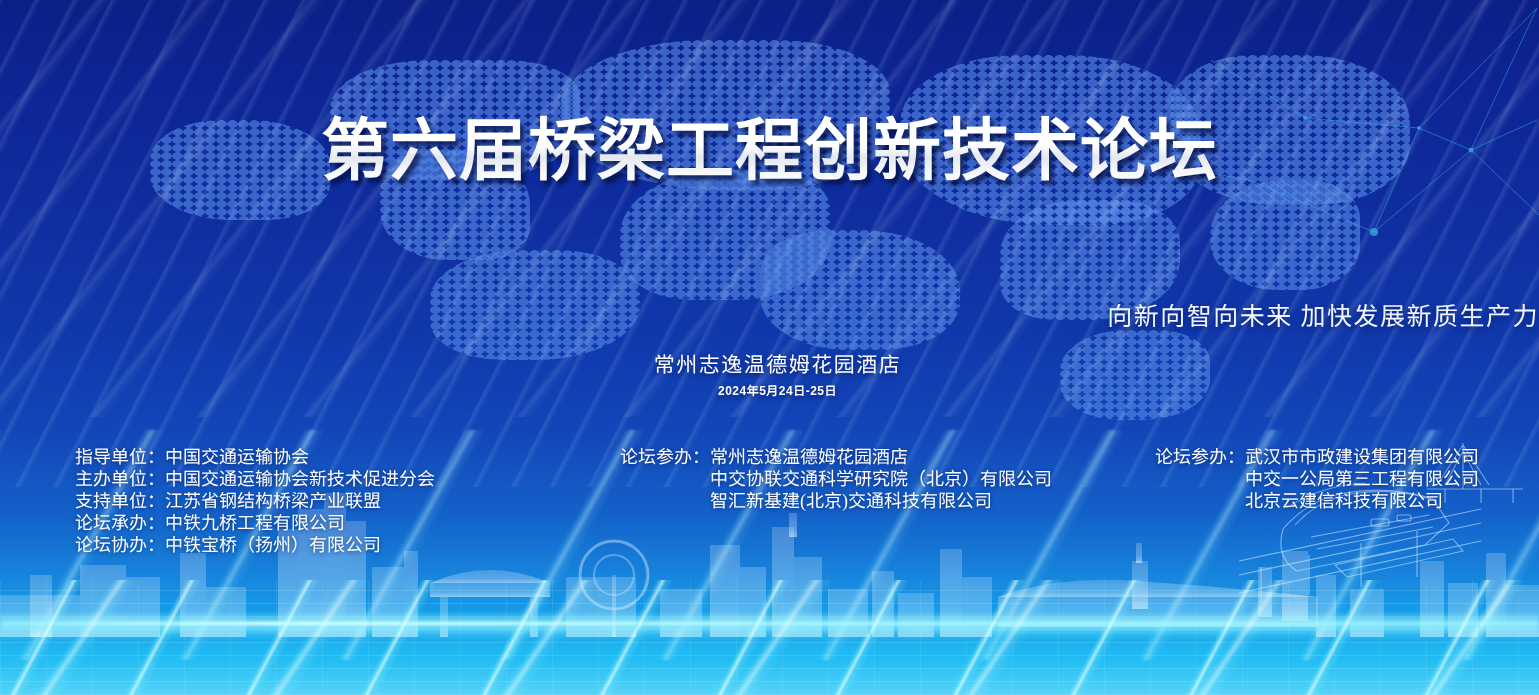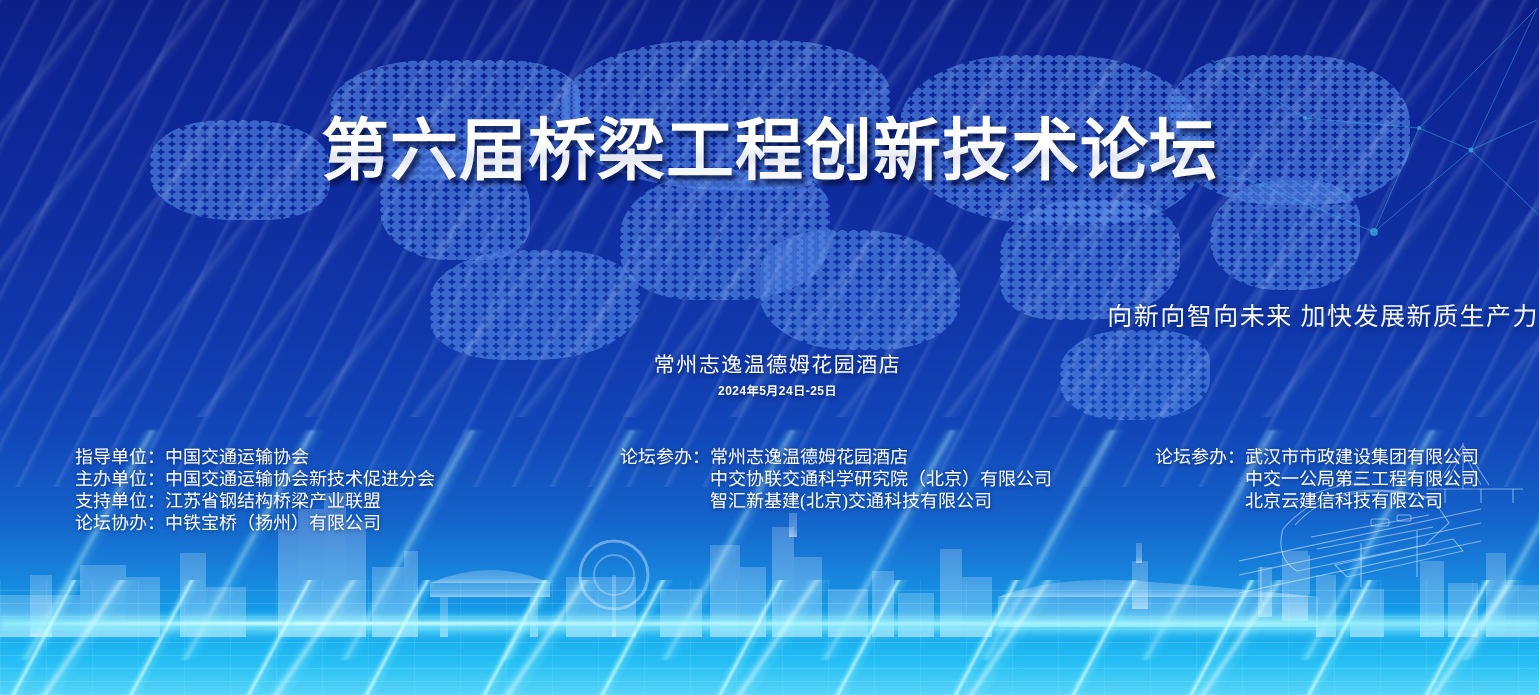--- a/index.html
+++ b/index.html
@@ -335,20 +335,24 @@
       </div>
       <div class="org-row">
         <span class="org-label">主办单位：</span>
         <span class="org-value">中国交通运输协会新技术促进分会</span>
       </div>
       <div class="org-row">
         <span class="org-label">支持单位：</span>
         <span class="org-value">江苏省钢结构桥梁产业联盟</span>
       </div>
       <div class="org-row">
+        <span class="org-label">论坛承办：</span>
+        <span class="org-value">中铁九桥工程有限公司</span>
+      </div>
+      <div class="org-row">
         <span class="org-label">论坛协办：</span>
         <span class="org-value">中铁宝桥（扬州）有限公司</span>
       </div>
     </div>
 
     <div class="org org-mid">
       <div class="org-row">
         <span class="org-label">论坛参办：</span>
         <span class="org-value">常州志逸温德姆花园酒店</span>
       </div>

